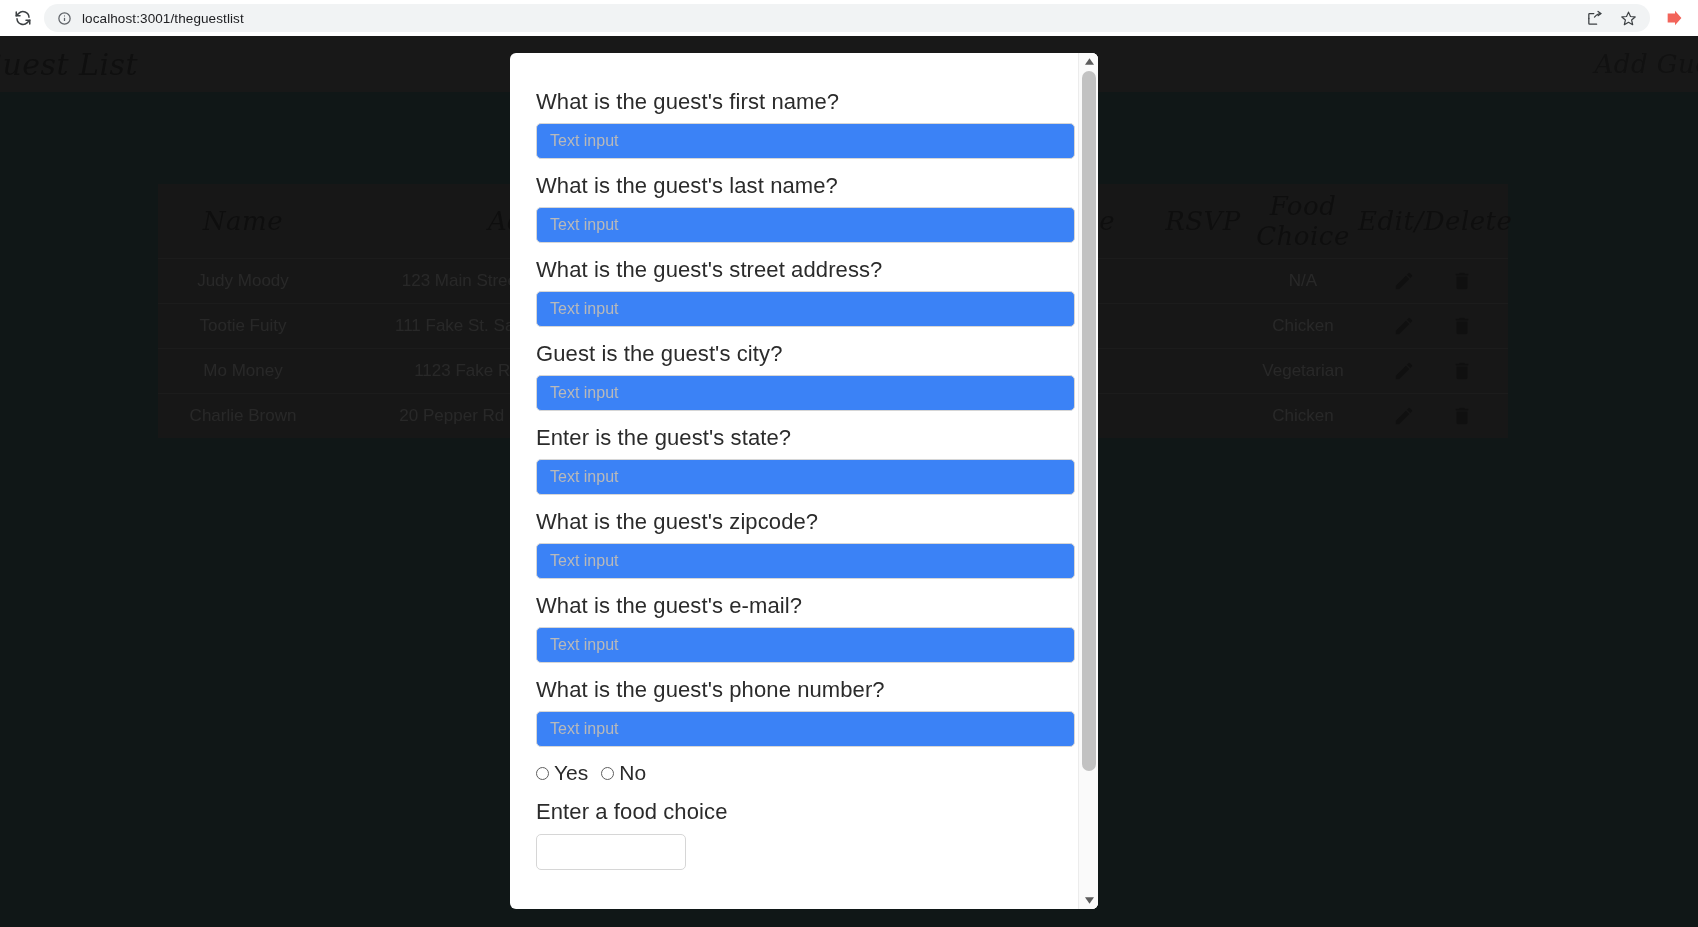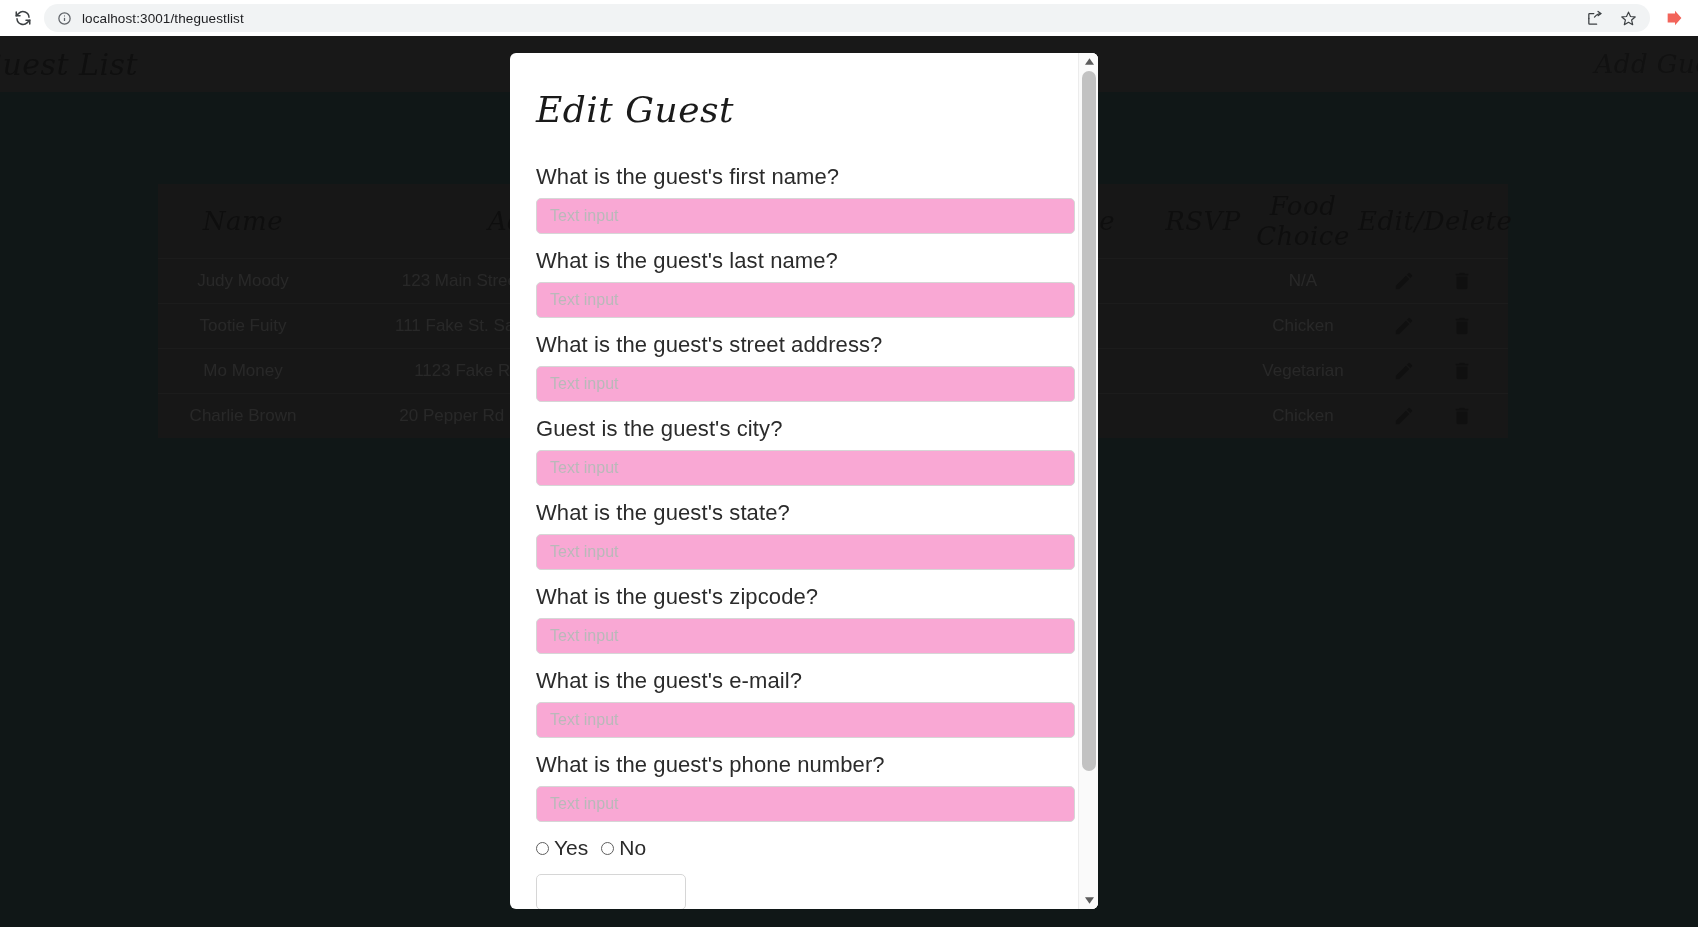--- a/index.html
+++ b/index.html
@@ -218,21 +218,21 @@
   }
   .text-input {
     width: 539px;
     height: 36px;
     border: 1px solid #d6d6d6;
     border-radius: 5px;
     padding: 16px 13px;
     font-size: 16px;
     font-family: "Liberation Sans", sans-serif;
     color: #2b2b2b;
-    background: #f9a8d4;
+    background: #3b82f6;
     outline: none;
   }
   .text-input::placeholder { color: #b9b9b9; }
 
   .radio-group {
     display: flex;
     align-items: center;
     gap: 13px;
     margin-top: 10px;
   }
@@ -456,21 +456,20 @@
         </tr>
       </tbody>
     </table>
   </div>
 
   <div class="modal-backdrop"></div>
 
   <div class="modal">
     <div class="modal-body">
 
-      <div class="modal-title">Edit Guest</div>
 
       <div class="field">
         <div class="field-label">What is the guest's first name?</div>
         <input class="text-input" type="text" placeholder="Text input" style="">
       </div>
 
       <div class="field">
         <div class="field-label">What is the guest's last name?</div>
         <input class="text-input" type="text" placeholder="Text input" style="">
       </div>
@@ -479,21 +478,21 @@
         <div class="field-label">What is the guest's street address?</div>
         <input class="text-input" type="text" placeholder="Text input" style="">
       </div>
 
       <div class="field">
         <div class="field-label">Guest is the guest's city?</div>
         <input class="text-input" type="text" placeholder="Text input" style="">
       </div>
 
       <div class="field">
-        <div class="field-label">What is the guest's state?</div>
+        <div class="field-label">Enter is the guest's state?</div>
         <input class="text-input" type="text" placeholder="Text input" style="">
       </div>
 
       <div class="field">
         <div class="field-label">What is the guest's zipcode?</div>
         <input class="text-input" type="text" placeholder="Text input" style="">
       </div>
 
       <div class="field">
         <div class="field-label">What is the guest's e-mail?</div>
@@ -512,20 +511,21 @@
             <span>Yes</span>
           </label>
           <label class="radio-item">
             <span class="radio-dot"></span>
             <span>No</span>
           </label>
         </div>
       </div>
 
       <div class="field">
+        <div class="field-label">Enter a food choice</div>
         <div class="select-stub"></div>
       </div>
 
     </div>
 
     <div class="modal-scrollbar">
       <div class="sb-arrow up">
         <svg width="9" height="7" viewBox="0 0 10 7" fill="currentColor">
             <polygon points="5,0 10,7 0,7"></polygon>
           </svg>

